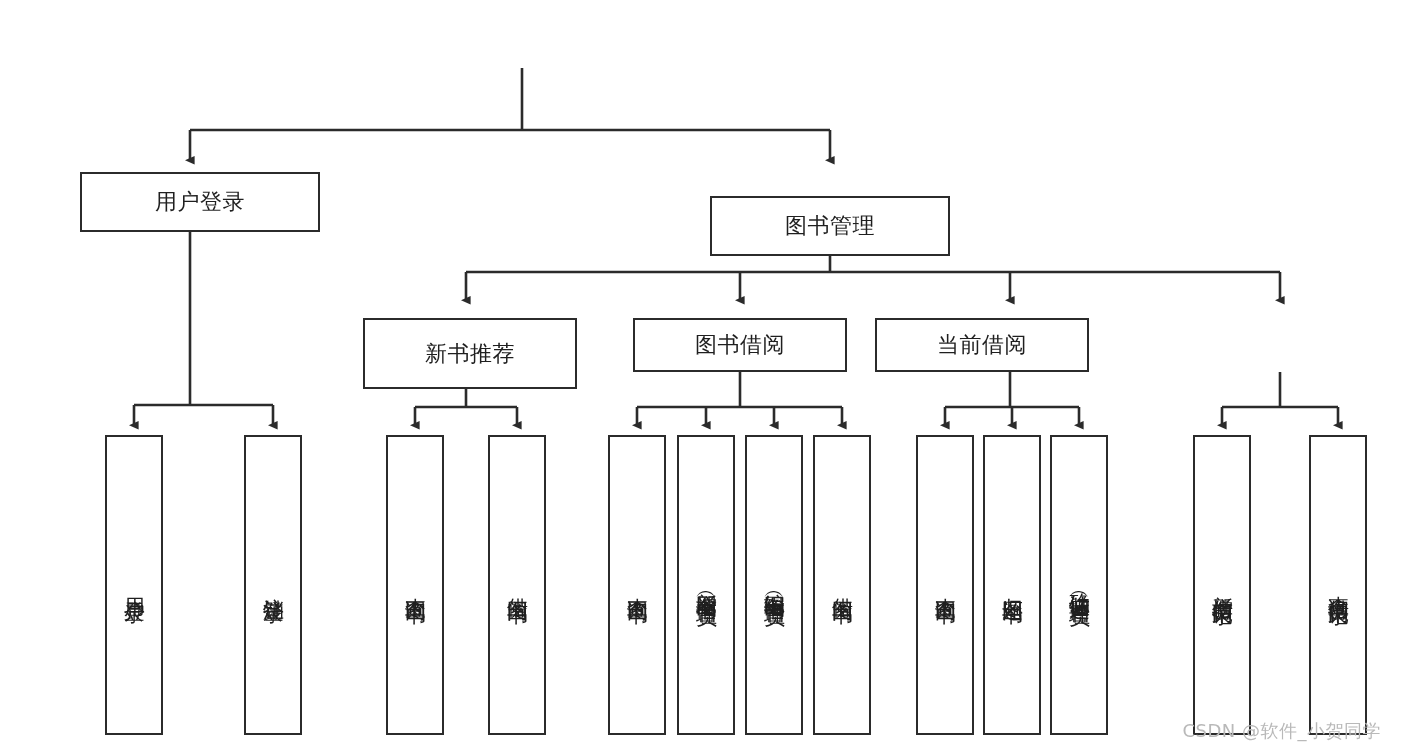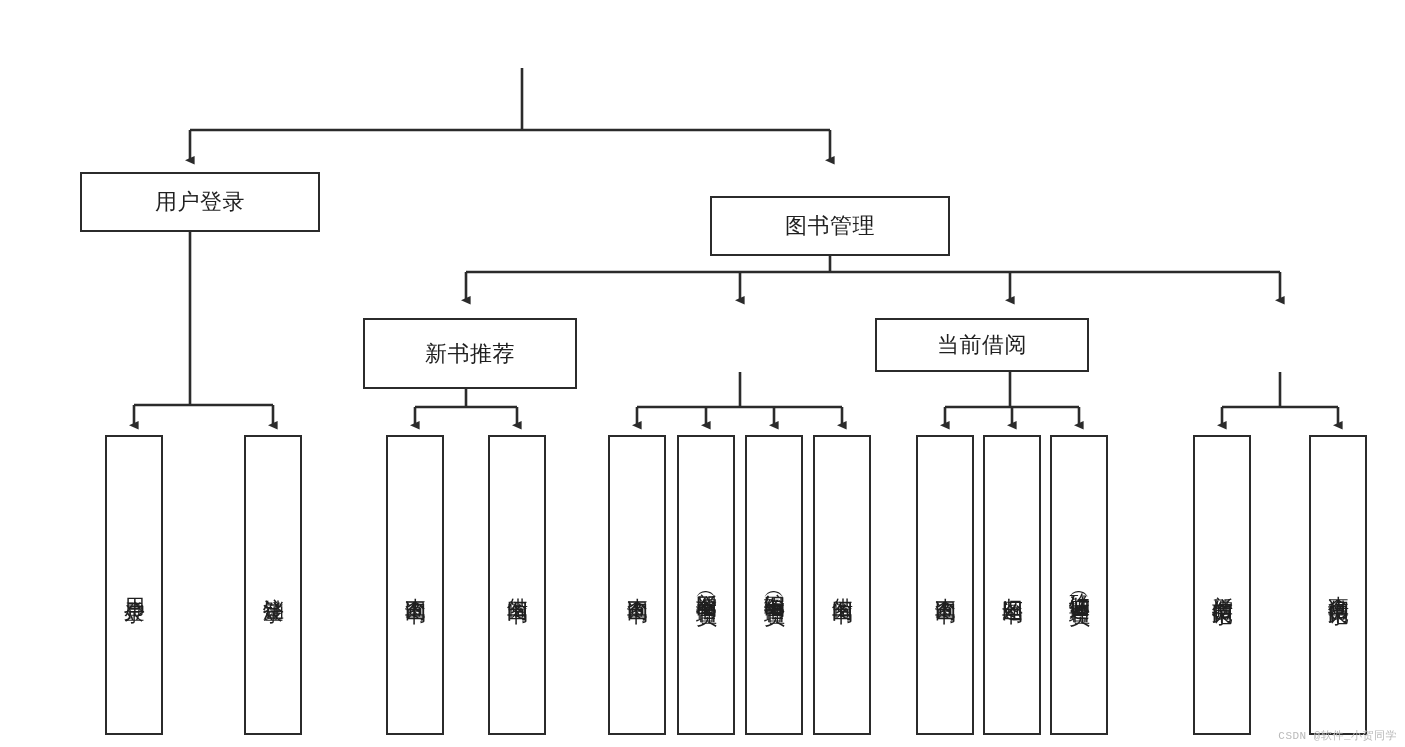--- a/index.html
+++ b/index.html
@@ -56,28 +56,27 @@
   }
   .node.v .label {
     writing-mode: vertical-rl;
     text-orientation: upright;
     font-size: 21px;
     letter-spacing: 2px;
     line-height: 1;
   }
   #watermark {
     position: absolute;
-    right: 8px;
+    right: 24px;
     bottom: 4px;
-    font-size: 11px;
+    font-size: 18px;
     color: #b9b9b9;
     letter-spacing: 0.5px;
     white-space: nowrap;
     user-select: none;
-    font-family: Liberation Mono, monospace;
   }
 </style>
 </head>
 <body>
 
 <div id="diagram-root">
 
   <svg class="edges" viewBox="0 0 1405 747" xmlns="http://www.w3.org/2000/svg">
     <defs>
       <marker id="arrow" markerWidth="10" markerHeight="10" refX="4.6" refY="5" orient="auto" markerUnits="userSpaceOnUse">
@@ -132,20 +131,23 @@
   <div class="node h" style="left:80px; top:172px; width:240px; height:60px;">
     <span class="label">用户登录</span>
   </div>
   <div class="node h" style="left:710px; top:172px; width:240px; height:60px;margin-top:24px;">
     <span class="label">图书管理</span>
   </div>
 
   <div class="node h" style="left:363px; top:318px; width:214px; height:71px;">
     <span class="label">新书推荐</span>
   </div>
+  <div class="node h" style="left:633px; top:318px; width:214px; height:54px;">
+    <span class="label">图书借阅</span>
+  </div>
   <div class="node h" style="left:875px; top:318px; width:214px; height:54px;">
     <span class="label">当前借阅</span>
   </div>
 
   <div class="node v" style="left:105px; top:435px; width:58px; height:300px;">
     <span class="label">用户登录</span>
   </div>
   <div class="node v" style="left:244px; top:435px; width:58px; height:300px;">
     <span class="label">注销登录</span>
   </div>

